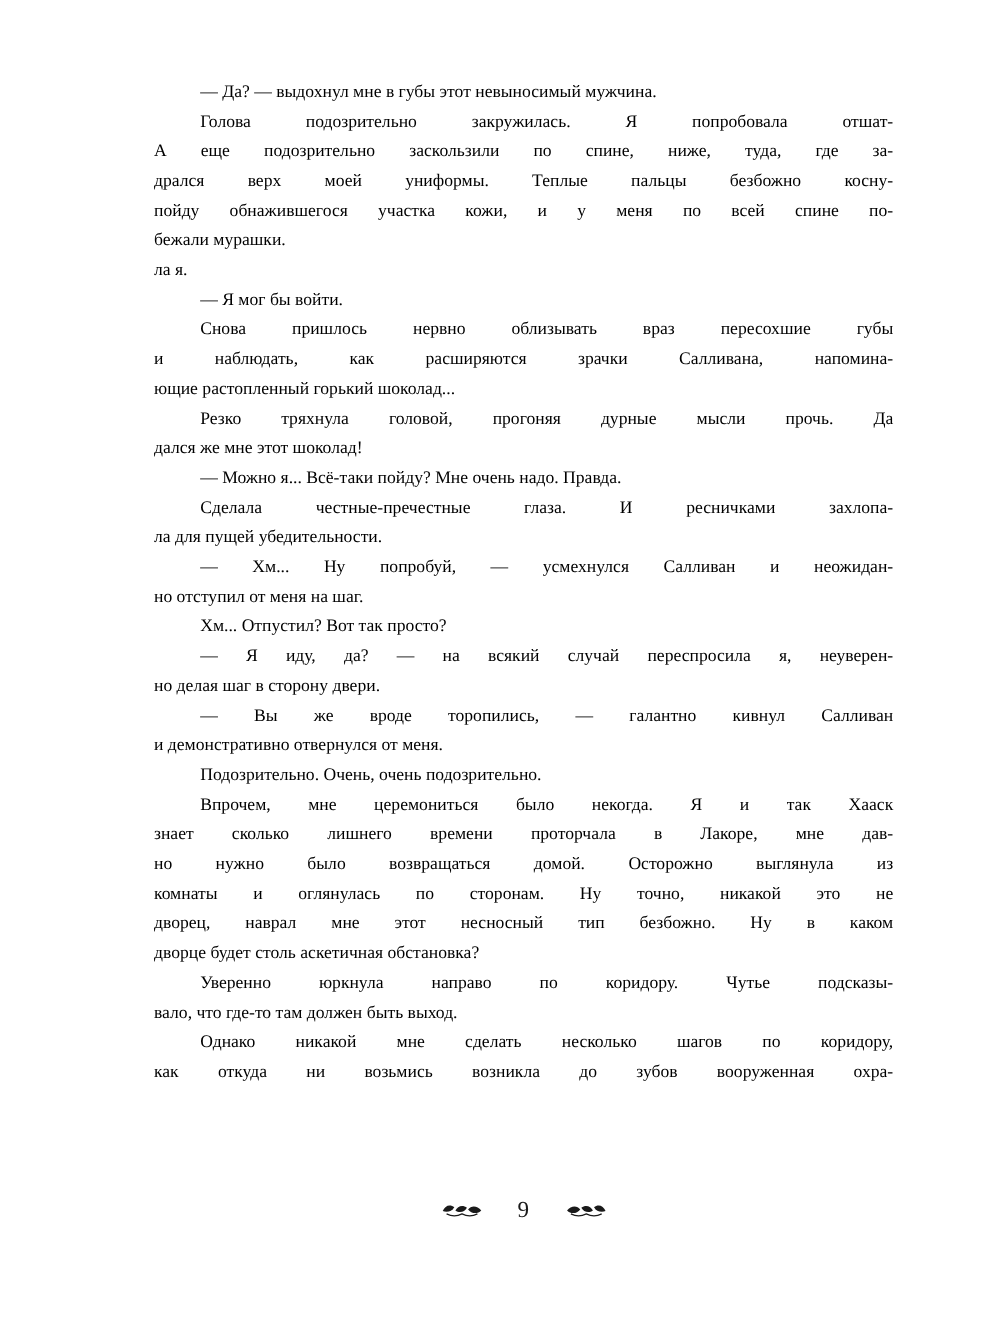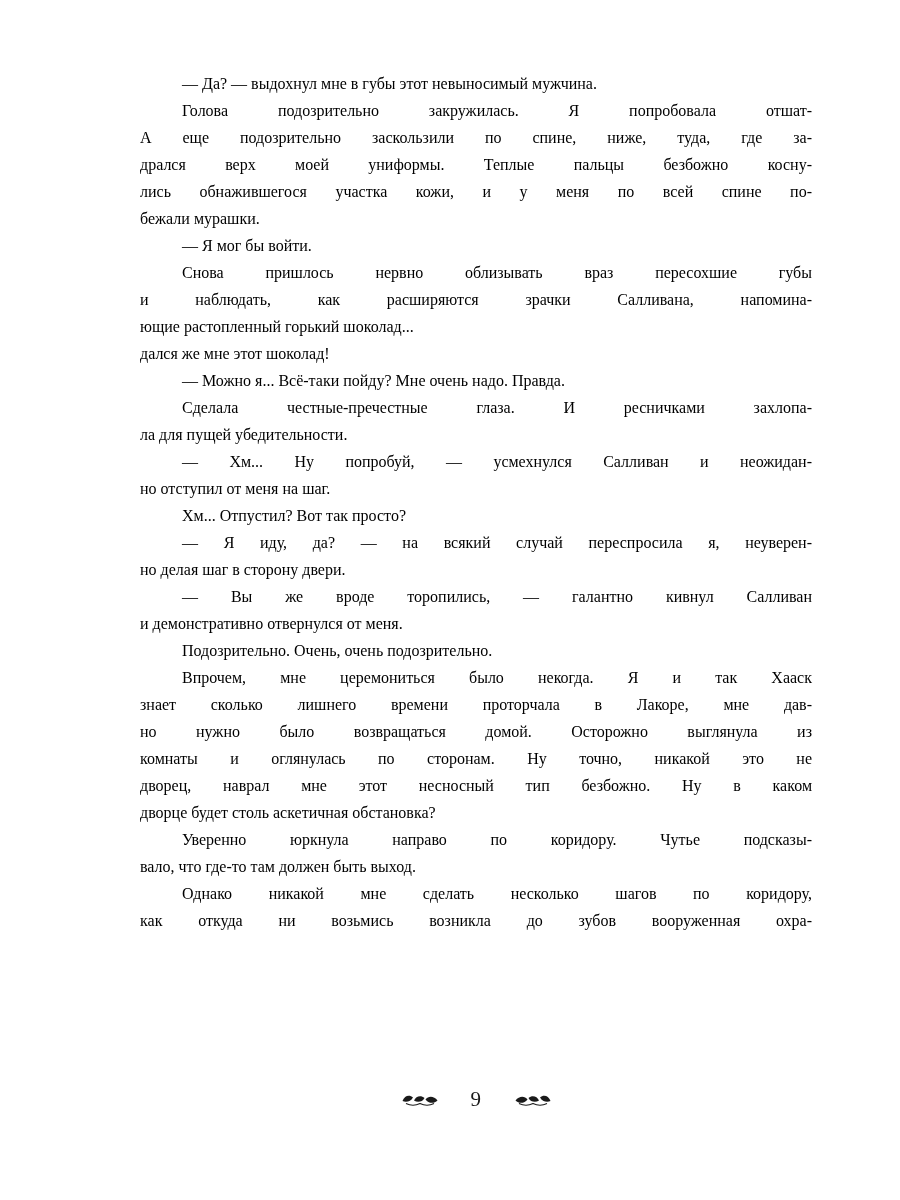--- a/index.html
+++ b/index.html
@@ -51,26 +51,28 @@
 </style>
 </head>
 <body>
 
 <div class="page">
   <div class="text-block">
       <div class="line indent end">— Да? — выдохнул мне в губы этот невыносимый мужчина.</div>
       <div class="line indent">Голова подозрительно закружилась. Я попробовала отшат-</div>
       <div class="line">А еще подозрительно заскользили по спине, ниже, туда, где за-</div>
       <div class="line">дрался верх моей униформы. Теплые пальцы безбожно косну-</div>
-      <div class="line">лись обнажившегося участка кожи, и у меня по всей спине по-</div>
+      <div class="line">пойду обнажившегося участка кожи, и у меня по всей спине по-</div>
       <div class="line end">бежали мурашки.</div>
+      <div class="line end">ла я.</div>
       <div class="line indent end">— Я мог бы войти.</div>
       <div class="line indent">Снова пришлось нервно облизывать враз пересохшие губы</div>
       <div class="line">и наблюдать, как расширяются зрачки Салливана, напомина-</div>
       <div class="line end">ющие растопленный горький шоколад...</div>
+      <div class="line indent">Резко тряхнула головой, прогоняя дурные мысли прочь. Да</div>
       <div class="line end">дался же мне этот шоколад!</div>
       <div class="line indent end">— Можно я... Всё-таки пойду? Мне очень надо. Правда.</div>
       <div class="line indent">Сделала честные-пречестные глаза. И ресничками захлопа-</div>
       <div class="line end">ла для пущей убедительности.</div>
       <div class="line indent">— Хм... Ну попробуй, — усмехнулся Салливан и неожидан-</div>
       <div class="line end">но отступил от меня на шаг.</div>
       <div class="line indent end">Хм... Отпустил? Вот так просто?</div>
       <div class="line indent">— Я иду, да? — на всякий случай переспросила я, неуверен-</div>
       <div class="line end">но делая шаг в сторону двери.</div>
       <div class="line indent">— Вы же вроде торопились, — галантно кивнул Салливан</div>

